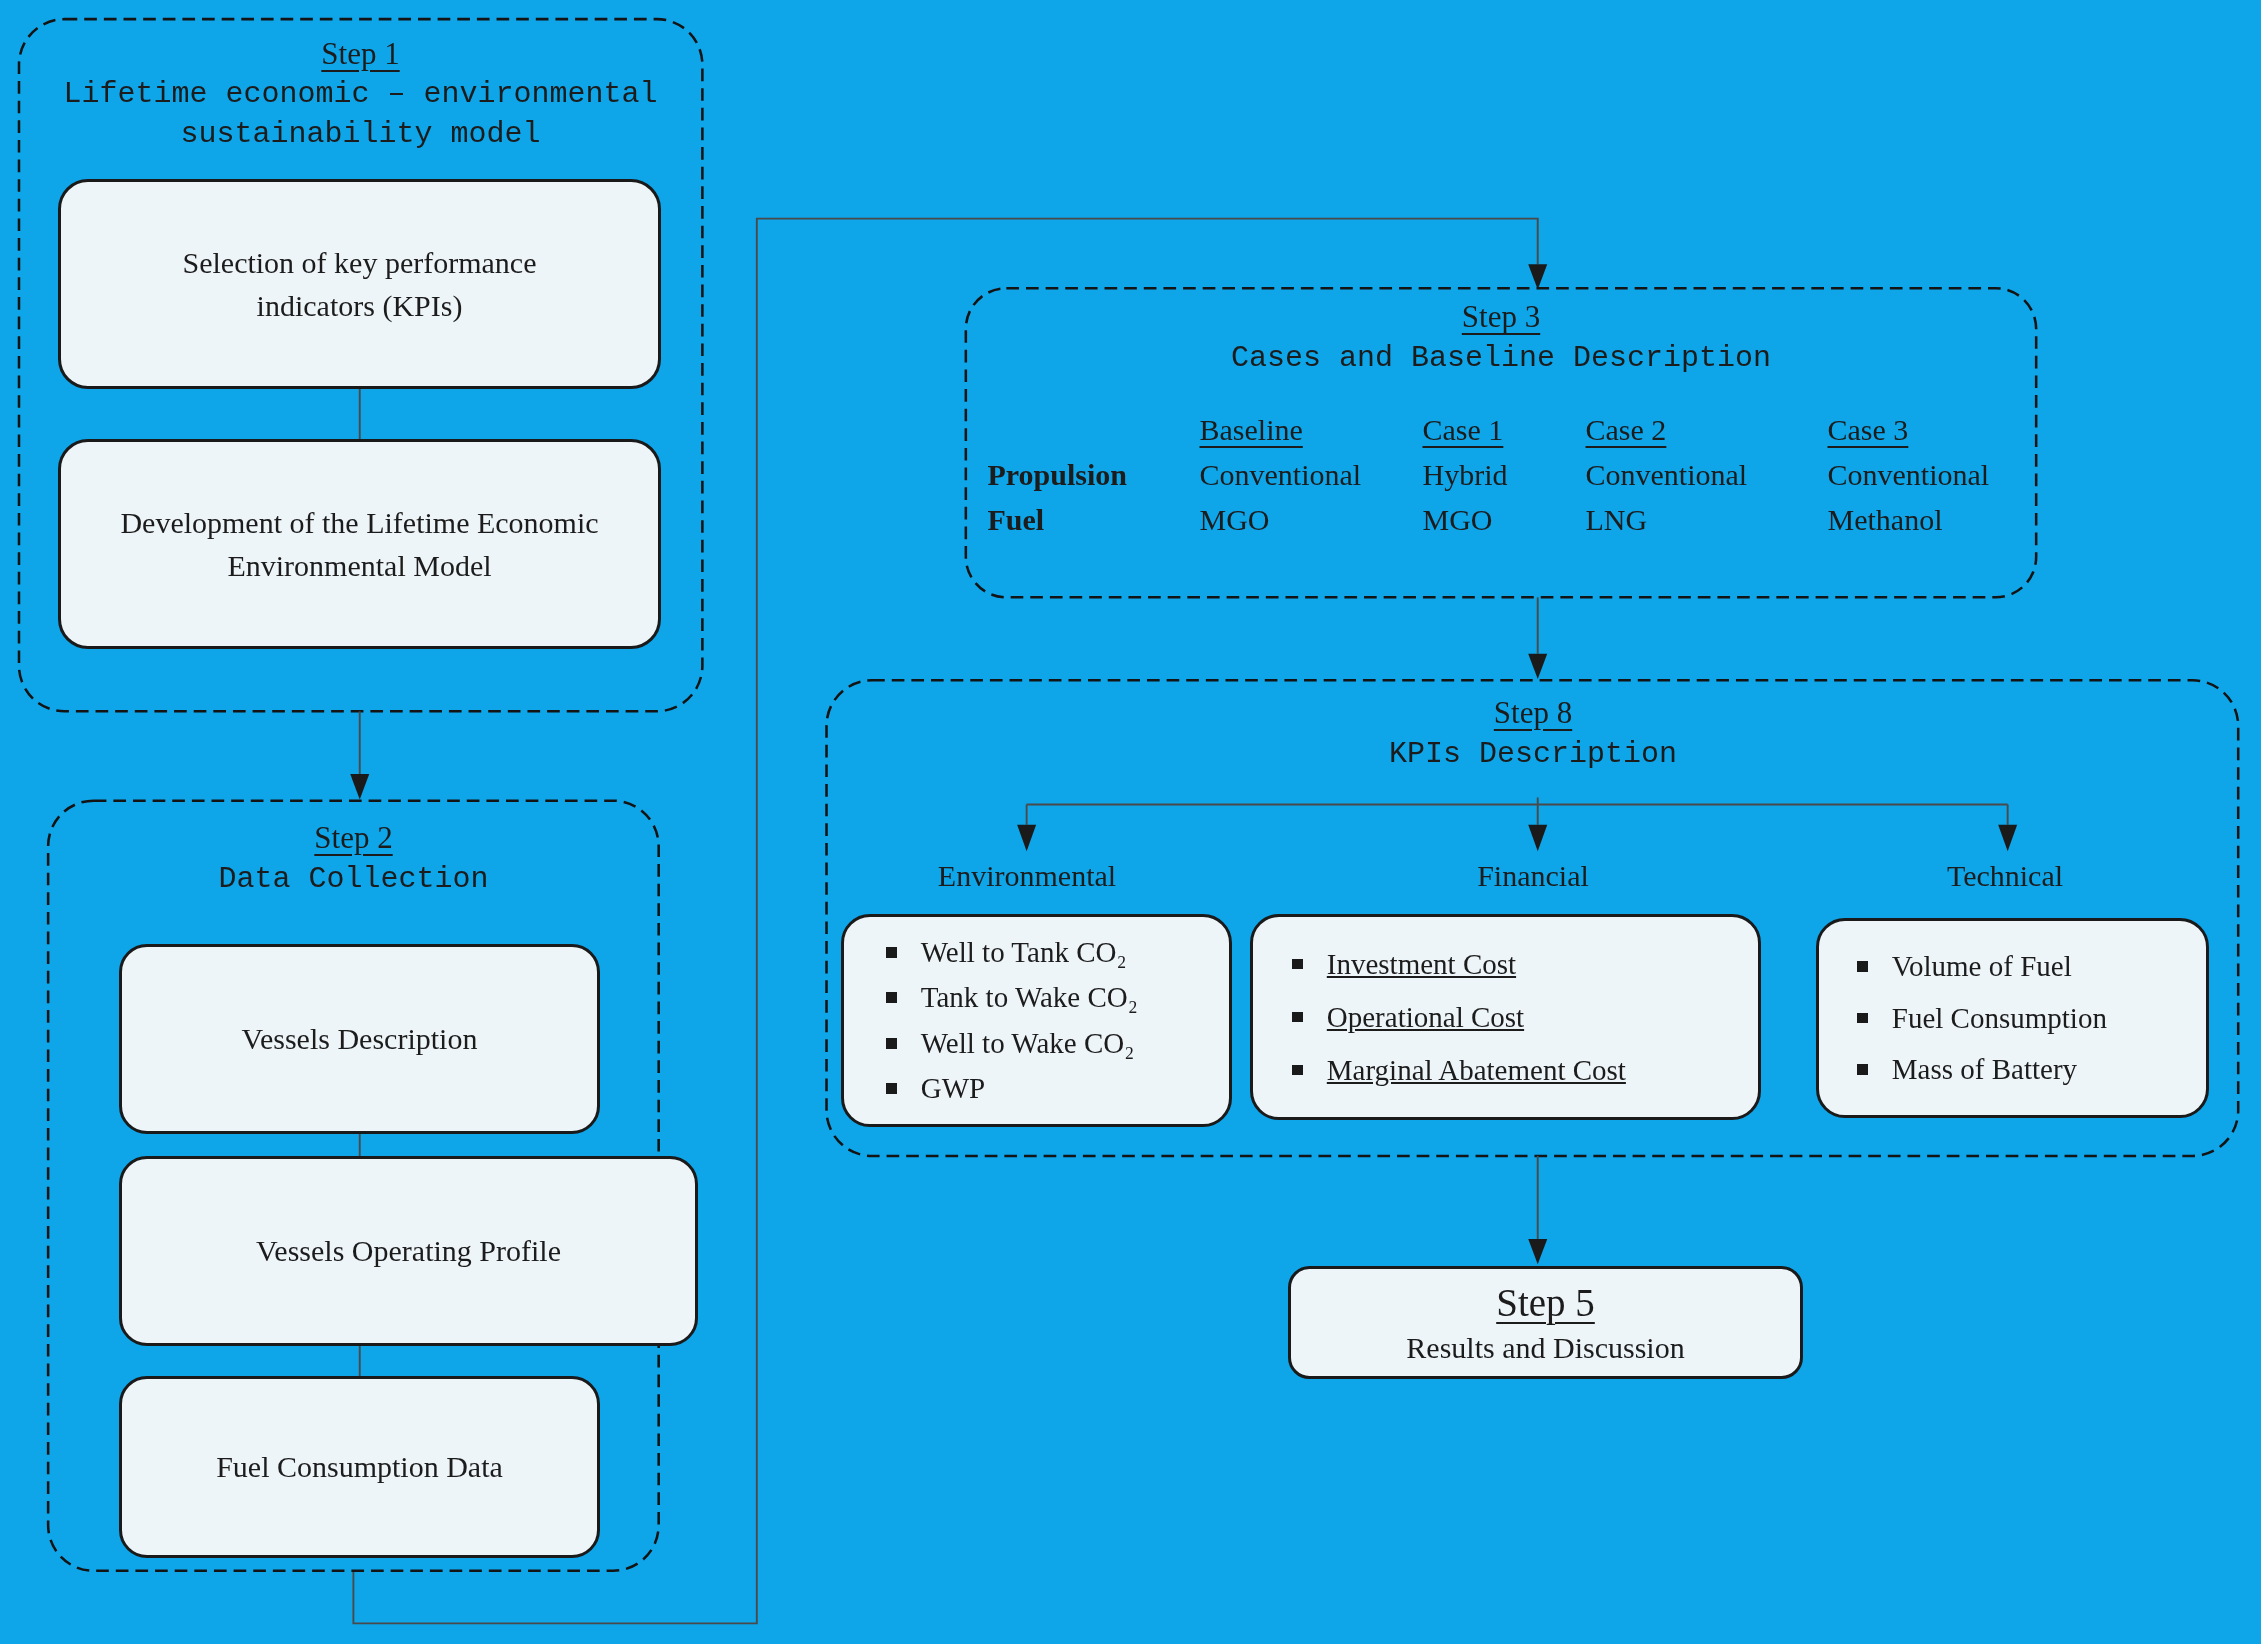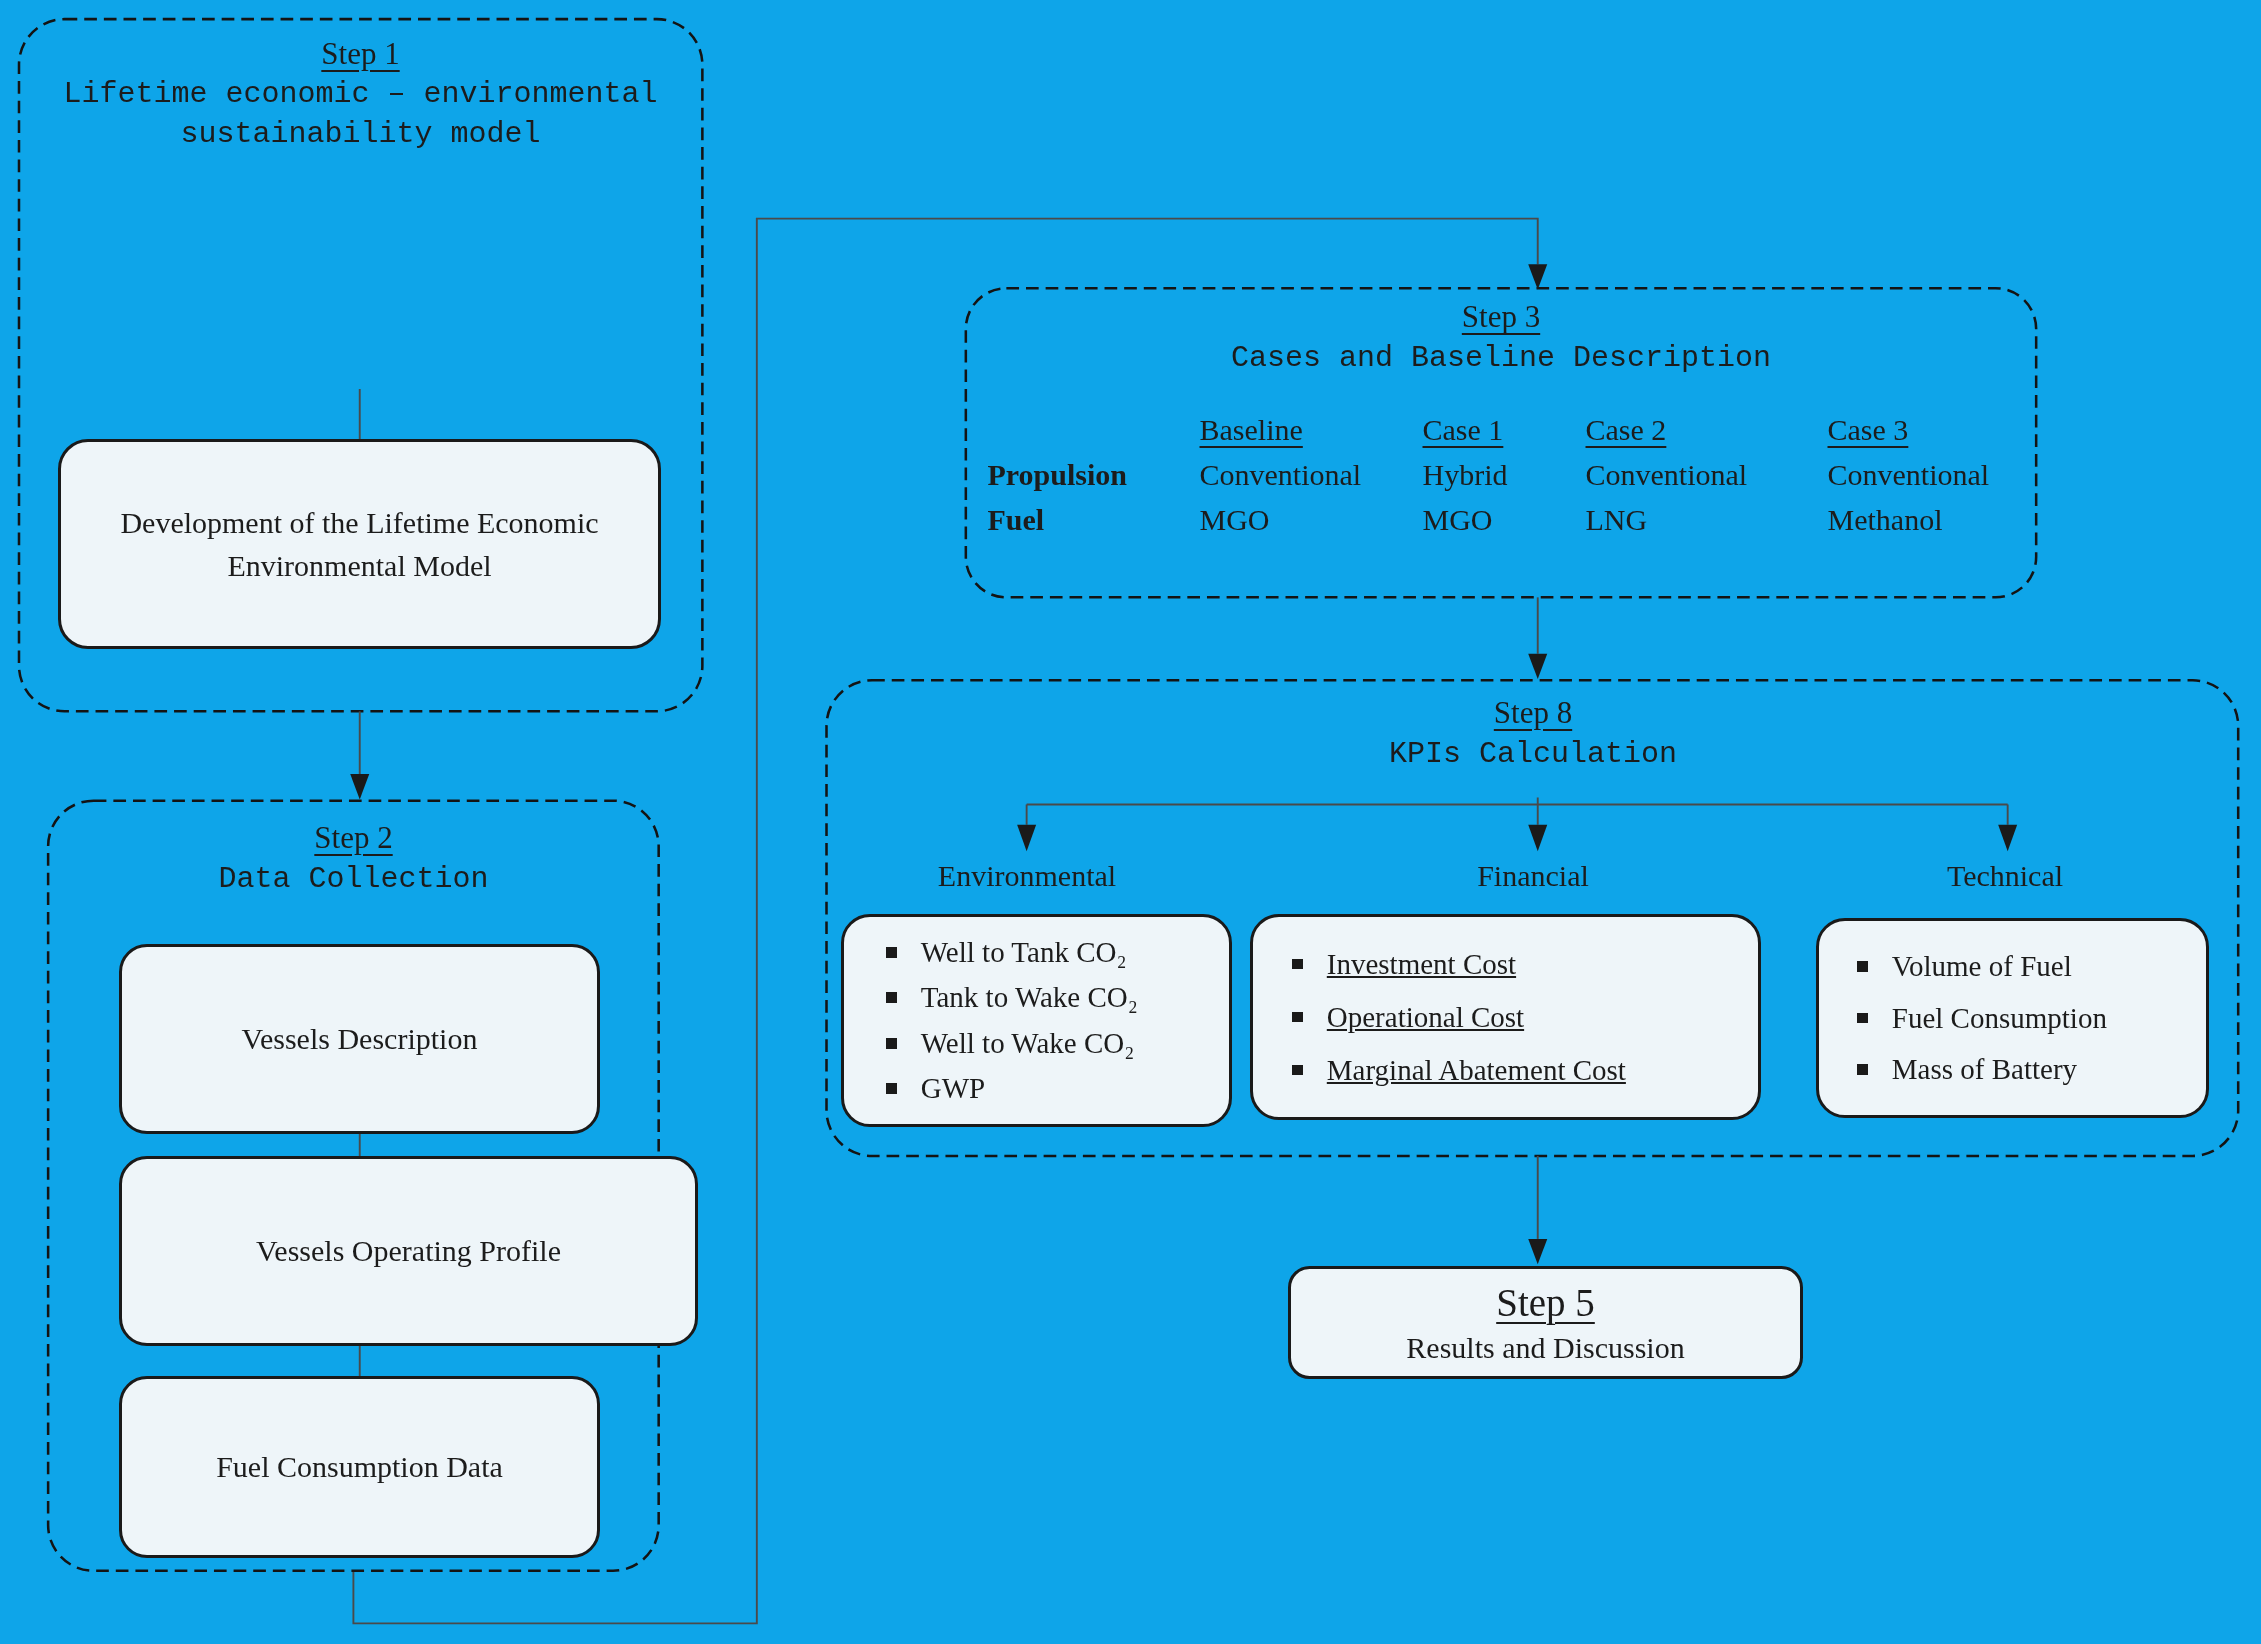--- a/index.html
+++ b/index.html
@@ -74,20 +74,23 @@
     <line x1="3170" y1="1270" x2="3170" y2="1302" stroke="#4a4a4a" stroke-width="3"></line>
     <polygon points="3170,1344 3155,1302 3185,1302" fill="#1a1a1a"></polygon>
 
     <line x1="2428" y1="1825" x2="2428" y2="1956" stroke="#4a4a4a" stroke-width="3"></line>
     <polygon points="2428,1996 2413,1956 2443,1956" fill="#1a1a1a"></polygon>
   </svg>
 
   <div class="panel" style="left:19px;top:19px;width:683px;height:692px;padding-top:16.5px;">
     <div class="step-title">Step 1</div>
     <div class="step-sub" style="max-width:608px;">Lifetime economic – environmental sustainability model</div>
+    <div class="pbox" style="left:39px;top:160px;width:603px;height:210px;">
+      <div class="inner" style="max-width:443px;">Selection of key performance indicators (KPIs)</div>
+    </div>
     <div class="pbox" style="left:39px;top:420px;width:603px;height:210px;">
       <div class="inner" style="max-width:481px;">Development of the Lifetime Economic Environmental Model</div>
     </div>
   </div>
 
   <div class="panel" style="left:48px;top:801px;width:611px;height:770px;padding-top:19px;">
     <div class="step-title">Step 2</div>
     <div class="step-sub">Data Collection</div>
     <div class="pbox" style="left:71px;top:143px;width:481px;height:190px;border-radius:28px;">
       <div class="inner">Vessels Description</div>
@@ -119,21 +122,21 @@
       <div class="cell bold">Fuel</div>
       <div class="cell">MGO</div>
       <div class="cell">MGO</div>
       <div class="cell">LNG</div>
       <div class="cell">Methanol</div>
     </div>
   </div>
 
   <div class="panel" style="left:827px;top:680px;width:1412px;height:476px;padding-top:15px;">
     <div class="step-title">Step 8</div>
-    <div class="step-sub">KPIs Calculation</div>
+    <div class="step-sub">KPIs Description</div>
 
     <div class="cat-label" style="left:200px;top:179px;">Environmental</div>
     <div class="cat-label" style="left:706px;top:179px;">Financial</div>
     <div class="cat-label" style="left:1178px;top:179px;">Technical</div>
 
     <div class="pbox kpi-box" style="left:14px;top:234px;width:391px;height:213px;padding-left:42px;">
       <div class="bullet-list">
         <div class="bullet-row">
           <span class="sq"></span>
           <span>Well to Tank CO₂</span>

